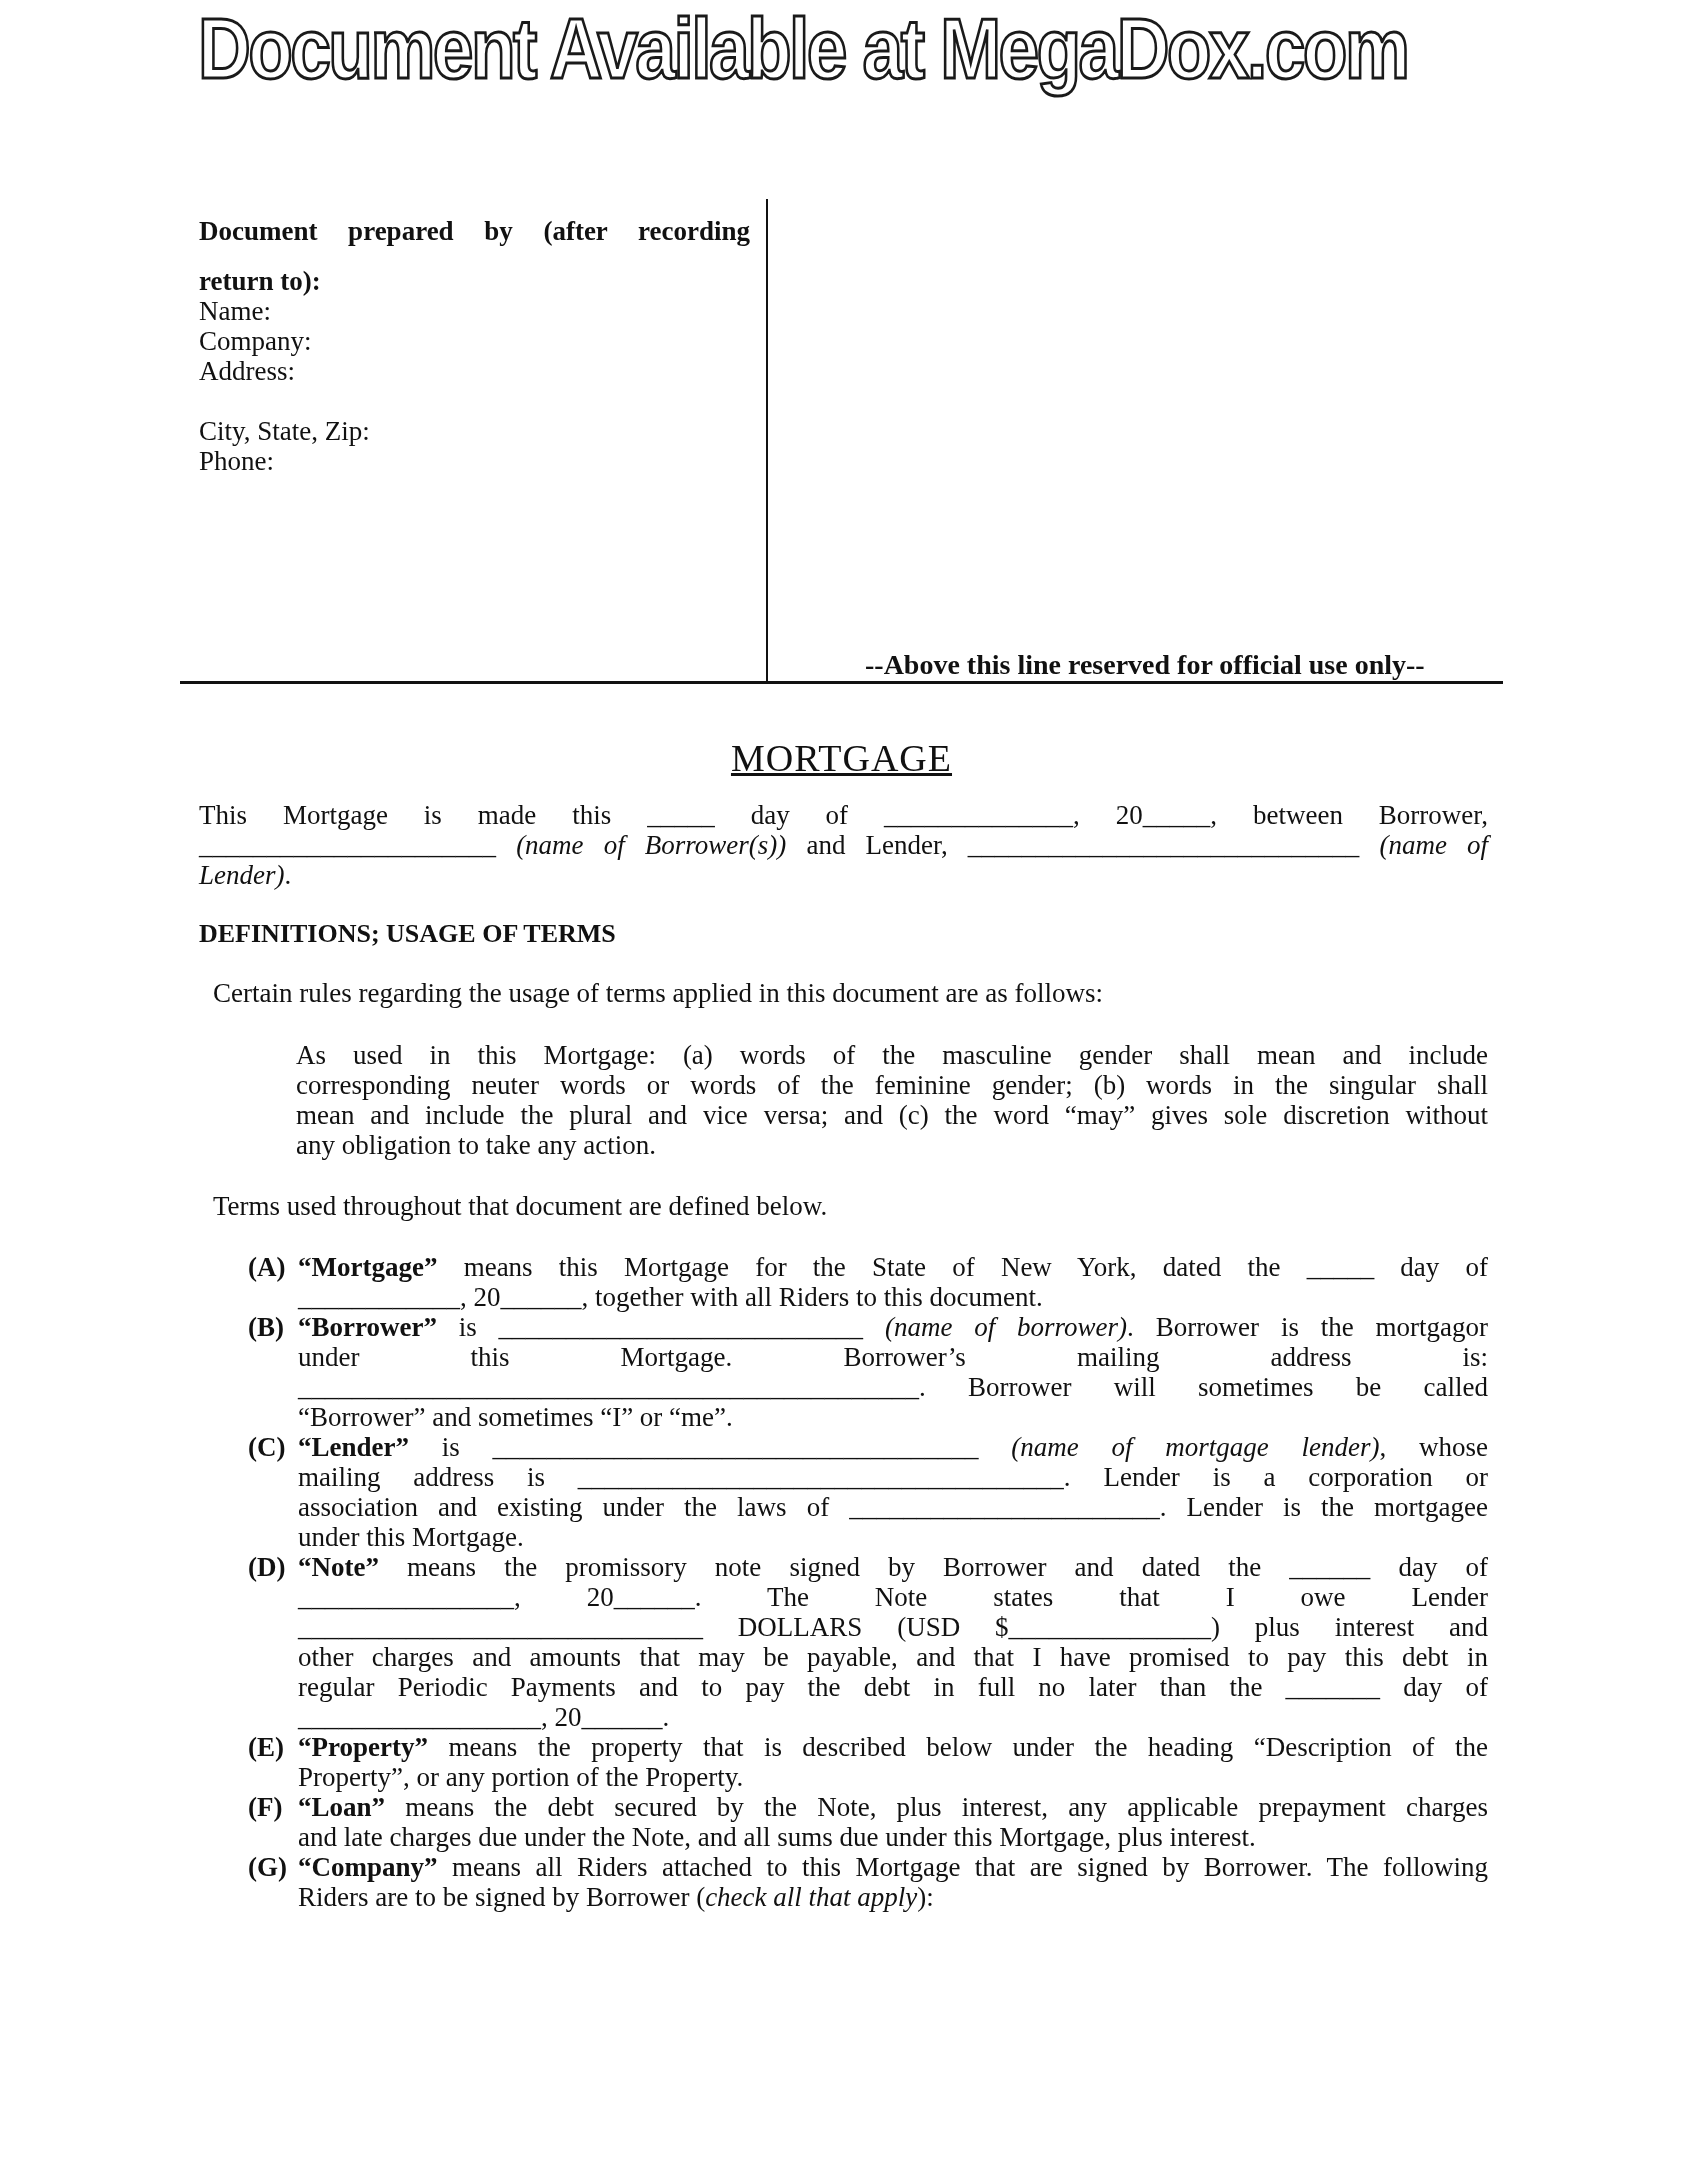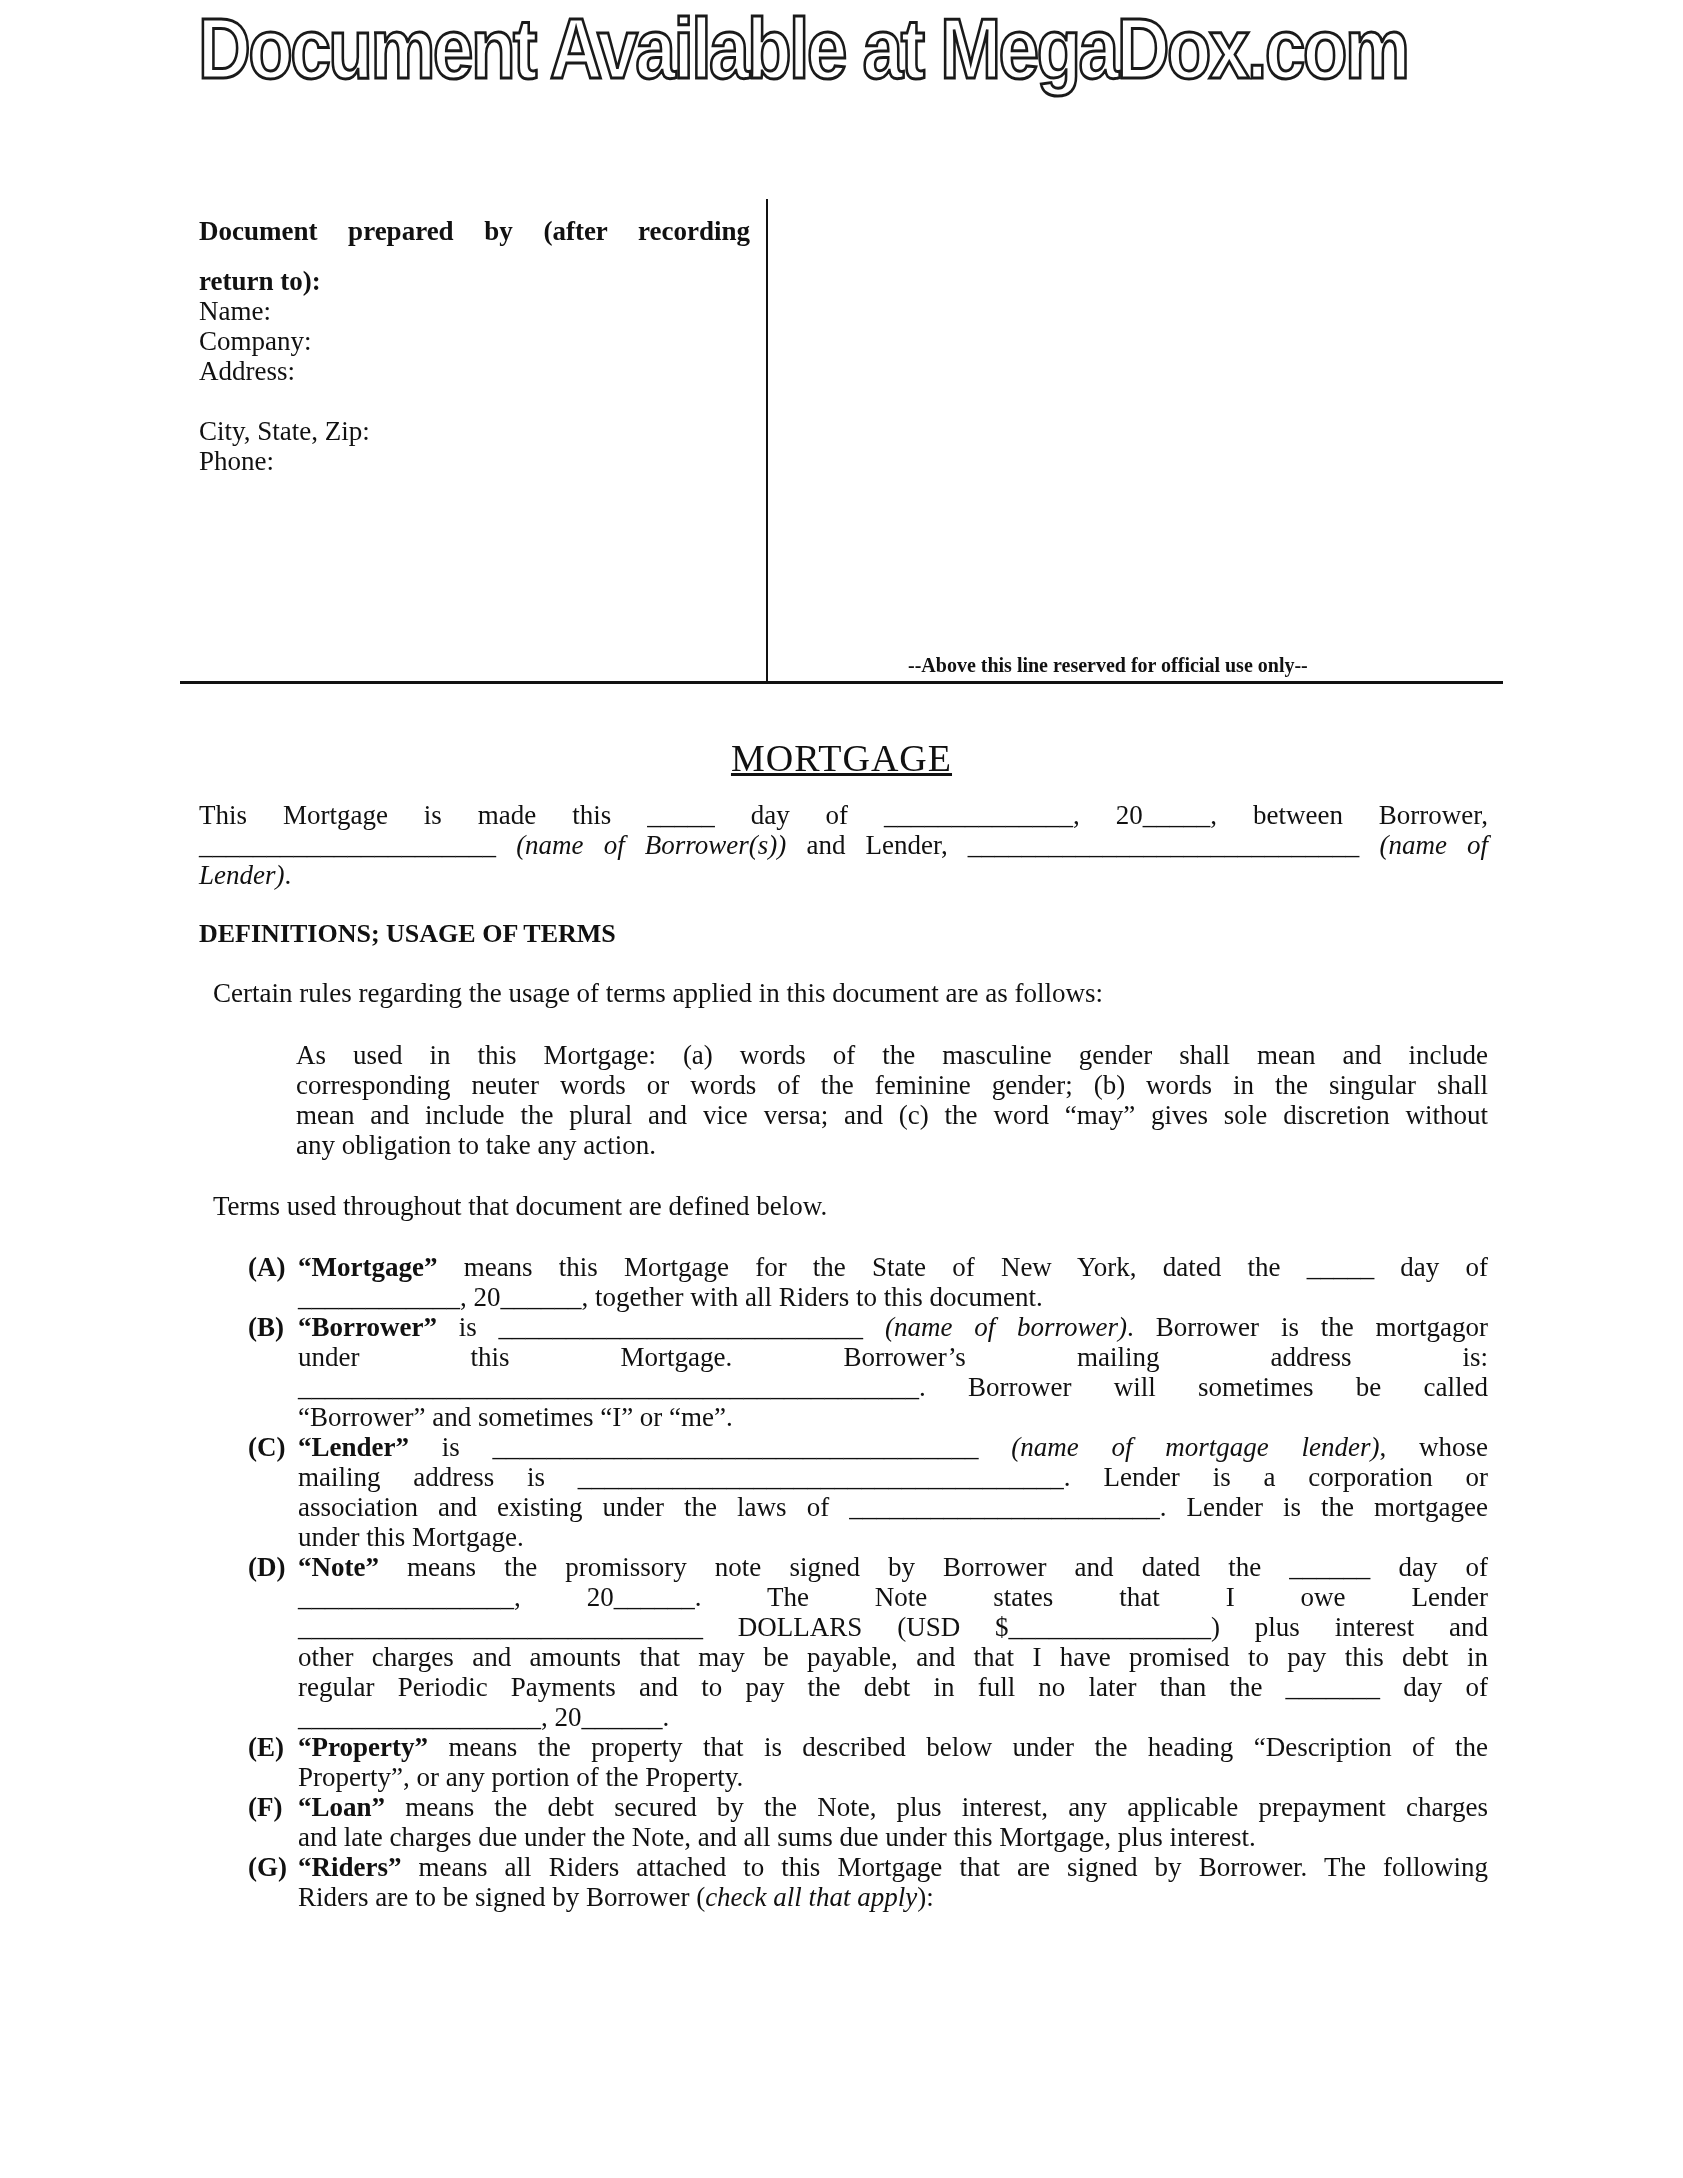--- a/index.html
+++ b/index.html
@@ -12,21 +12,21 @@
     color:#ffffff; -webkit-text-stroke:3px #1a1a1a; letter-spacing:-3px;
     transform-origin:left top; transform:scaleX(0.86);
     text-shadow: 0 0 0 #000;
   }
   .prep { position:absolute; left:199px; top:196px; width:551px;
           font-size:27px; line-height:30px; }
   .prep .hd { font-weight:bold;margin-top:20px; }
   .prep .jl { display:block; text-align:justify; text-align-last:justify; }
   .vline { position:absolute; left:766px; top:199px; width:2px; height:483px; background:#111; }
   .hline { position:absolute; left:180px; top:681px; width:1323px; height:3px; background:#111; }
-  .official { position:absolute; left:908px; top:651px; font-size:20px; font-weight:bold; line-height:28px; white-space:nowrap; }
+  .official { position:absolute; left:865px; top:651px; font-size:28px; font-weight:bold; line-height:28px; white-space:nowrap; }
   .title { position:absolute; left:0; width:1683px; top:738px; text-align:center;
            font-size:38px; line-height:40px; letter-spacing:1px;text-decoration:underline; }
   .para { position:absolute; left:199px; width:1289px; font-size:27px; line-height:30px; }
   .line { display:block; text-align:justify; text-align-last:justify; white-space:nowrap; height:30px; }
   .line.last { text-align-last:left; }
   .b { font-weight:bold; }
   .i { font-style:italic; }
   .defs { position:absolute; left:248px; width:1240px; font-size:27px; line-height:30px; }
   .def { position:relative; padding-left:50px; }
   .def .lbl { position:absolute; left:0; top:0; font-weight:bold; }
@@ -109,17 +109,17 @@
       <span class="line"><span class="b">“Property”</span><span> means the property that is described below under the heading “Description of the</span></span>
       <span class="line last"><span>Property”, or any portion of the Property.</span></span>
     </div>
     <div class="def">
       <span class="lbl">(F)</span>
       <span class="line"><span class="b">“Loan”</span><span> means the debt secured by the Note, plus interest, any applicable prepayment charges</span></span>
       <span class="line last"><span>and late charges due under the Note, and all sums due under this Mortgage, plus interest.</span></span>
     </div>
     <div class="def">
       <span class="lbl">(G)</span>
-      <span class="line"><span class="b">“Riders”</span><span> means all Riders attached to this Mortgage that are signed by Borrower. The following</span></span>
+      <span class="line"><span class="b">“Company”</span><span> means all Riders attached to this Mortgage that are signed by Borrower. The following</span></span>
       <span class="line last"><span>Riders are to be signed by Borrower (</span><span class="i">check all that apply</span><span>):</span></span>
     </div>
   </div>
 
 
 </body></html>

